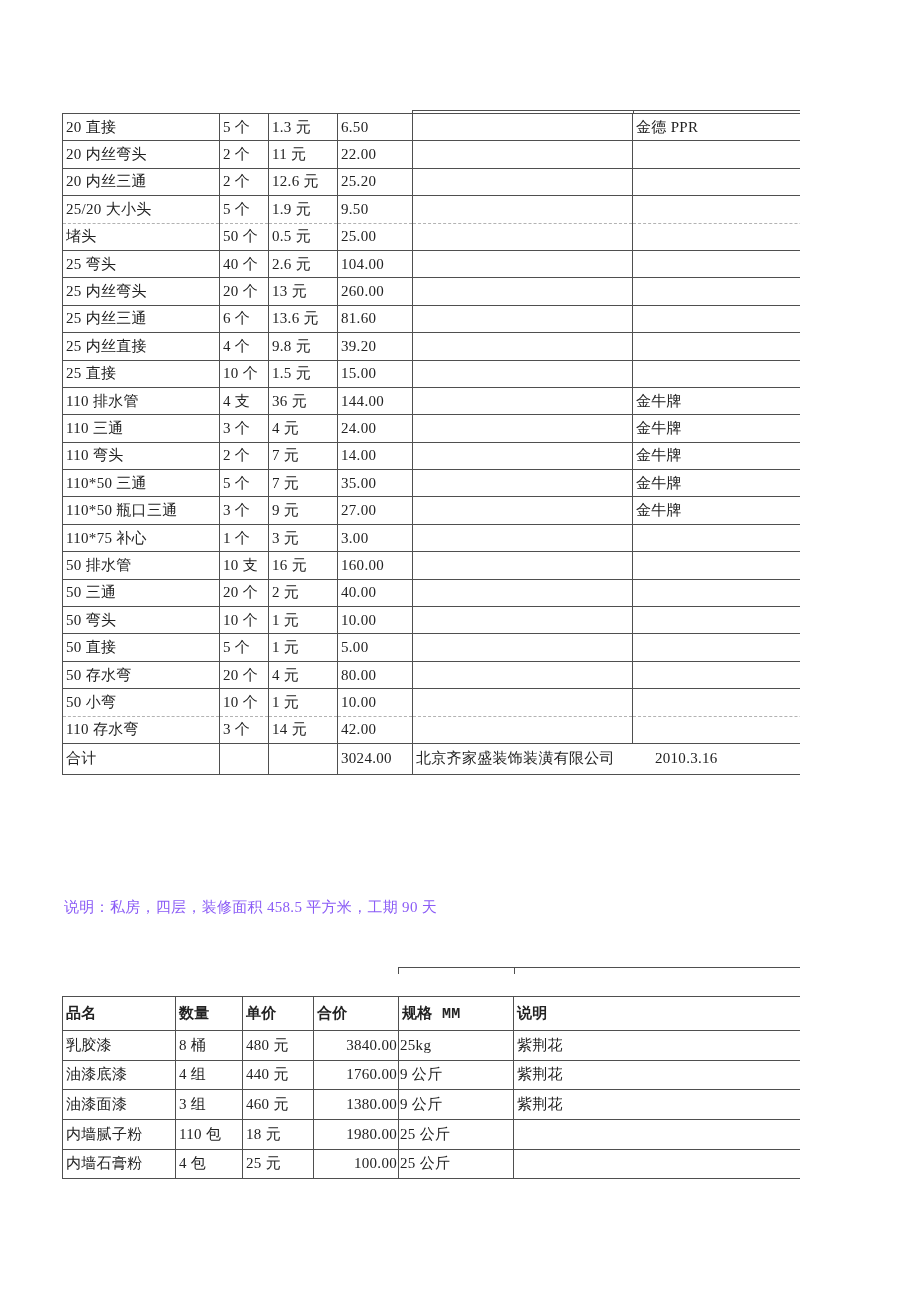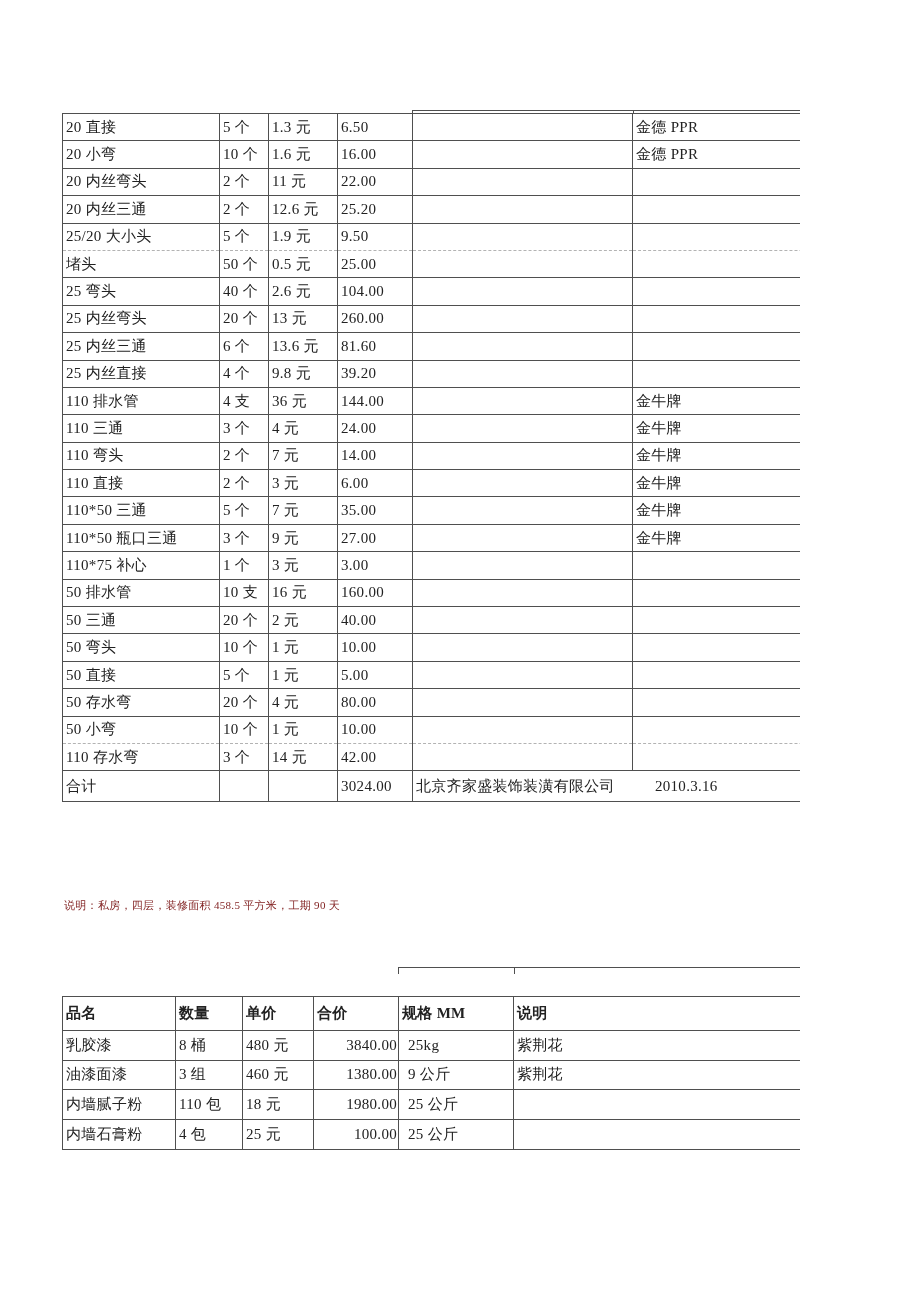--- a/index.html
+++ b/index.html
@@ -16,30 +16,30 @@
 
   
   #table1{left:62px;top:113px;width:791px;}
   #table1 tr{height:27.4px;}
   #table1 tr.summary-row{height:31px;}
   #table1 tr.dashed-after td{border-bottom:1px dashed #b3b3b3;font-family:Liberation Serif, serif;}
   #table1 tr.dashed-before td{border-top:1px dashed #b3b3b3;}
   #table1 .date-span{margin-left:36px;}
 
   
-  .note-line{position:absolute;left:64px;top:898px;font-size:11px;color:#7f1d1d;}
+  .note-line{position:absolute;left:64px;top:898px;font-size:15px;color:#8b5cf6;}
 
   
   #table2{left:62px;top:996px;width:791px;}
   #table2 tr.header-row{height:34px;}
   #table2 tr.data-row{height:29.66px;}
   #table2 th{font-weight:bold;}
-  #table2 th.h-spec{}
+  #table2 th.h-spec{font-family:Liberation Mono, monospace;}
   #table2 td.col-total{text-align:right;padding-left:0;padding-right:1px;}
-  #table2 td.col-spec{padding-left:9px;}
+  #table2 td.col-spec{padding-left:1px;}
 
   
   .cap{position:absolute;border-top:1px solid #4f4f4f;border-left:1px solid #4f4f4f;
        border-right:1px solid #4f4f4f;box-sizing:border-box;background:#fff;}
   .cap .mid{position:absolute;top:0;width:1px;height:100%;background:#4f4f4f;}
   #cap1{left:412px;top:110px;width:441px;height:4px;}
   #cap1 .mid{left:220px;}
   #cap2{left:398px;top:967px;width:455px;height:7px;}
   #cap2 .mid{left:115px;}
 </style>
@@ -67,28 +67,20 @@
     <tbody>
         <tr class="data-row">
           <td class="col-name">20 直接</td>
           <td class="col-qty">5 个</td>
           <td class="col-price">1.3 元</td>
           <td class="col-total">6.50</td>
           <td class="col-extra"></td>
           <td class="col-brand">金德 PPR</td>
         </tr>
         <tr class="data-row">
-          <td class="col-name">20 小弯</td>
-          <td class="col-qty">10 个</td>
-          <td class="col-price">1.6 元</td>
-          <td class="col-total">16.00</td>
-          <td class="col-extra"></td>
-          <td class="col-brand">金德 PPR</td>
-        </tr>
-        <tr class="data-row">
           <td class="col-name">20 内丝弯头</td>
           <td class="col-qty">2 个</td>
           <td class="col-price">11 元</td>
           <td class="col-total">22.00</td>
           <td class="col-extra"></td>
           <td class="col-brand"></td>
         </tr>
         <tr class="data-row">
           <td class="col-name">20 内丝三通</td>
           <td class="col-qty">2 个</td>
@@ -139,48 +131,48 @@
         </tr>
         <tr class="data-row">
           <td class="col-name">25 内丝直接</td>
           <td class="col-qty">4 个</td>
           <td class="col-price">9.8 元</td>
           <td class="col-total">39.20</td>
           <td class="col-extra"></td>
           <td class="col-brand"></td>
         </tr>
         <tr class="data-row">
+          <td class="col-name">25 直接</td>
+          <td class="col-qty">10 个</td>
+          <td class="col-price">1.5 元</td>
+          <td class="col-total">15.00</td>
+          <td class="col-extra"></td>
+          <td class="col-brand"></td>
+        </tr>
+        <tr class="data-row">
           <td class="col-name">110 排水管</td>
           <td class="col-qty">4 支</td>
           <td class="col-price">36 元</td>
           <td class="col-total">144.00</td>
           <td class="col-extra"></td>
           <td class="col-brand">金牛牌</td>
         </tr>
         <tr class="data-row">
           <td class="col-name">110 三通</td>
           <td class="col-qty">3 个</td>
           <td class="col-price">4 元</td>
           <td class="col-total">24.00</td>
           <td class="col-extra"></td>
           <td class="col-brand">金牛牌</td>
         </tr>
         <tr class="data-row">
           <td class="col-name">110 弯头</td>
           <td class="col-qty">2 个</td>
           <td class="col-price">7 元</td>
           <td class="col-total">14.00</td>
-          <td class="col-extra"></td>
-          <td class="col-brand">金牛牌</td>
-        </tr>
-        <tr class="data-row">
-          <td class="col-name">110 直接</td>
-          <td class="col-qty">2 个</td>
-          <td class="col-price">3 元</td>
-          <td class="col-total">6.00</td>
           <td class="col-extra"></td>
           <td class="col-brand">金牛牌</td>
         </tr>
         <tr class="data-row">
           <td class="col-name">110*50 三通</td>
           <td class="col-qty">5 个</td>
           <td class="col-price">7 元</td>
           <td class="col-total">35.00</td>
           <td class="col-extra"></td>
           <td class="col-brand">金牛牌</td>
@@ -296,20 +288,28 @@
     <tbody>
         <tr class="data-row">
           <td class="col-name">乳胶漆</td>
           <td class="col-qty">8 桶</td>
           <td class="col-price">480 元</td>
           <td class="col-total">3840.00</td>
           <td class="col-spec">25kg</td>
           <td class="col-note">紫荆花</td>
         </tr>
         <tr class="data-row">
+          <td class="col-name">油漆底漆</td>
+          <td class="col-qty">4 组</td>
+          <td class="col-price">440 元</td>
+          <td class="col-total">1760.00</td>
+          <td class="col-spec">9 公斤</td>
+          <td class="col-note">紫荆花</td>
+        </tr>
+        <tr class="data-row">
           <td class="col-name">油漆面漆</td>
           <td class="col-qty">3 组</td>
           <td class="col-price">460 元</td>
           <td class="col-total">1380.00</td>
           <td class="col-spec">9 公斤</td>
           <td class="col-note">紫荆花</td>
         </tr>
         <tr class="data-row">
           <td class="col-name">内墙腻子粉</td>
           <td class="col-qty">110 包</td>

